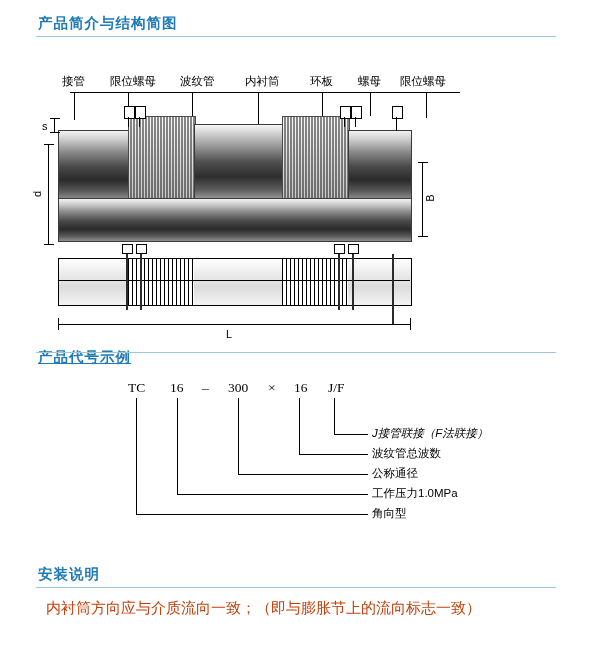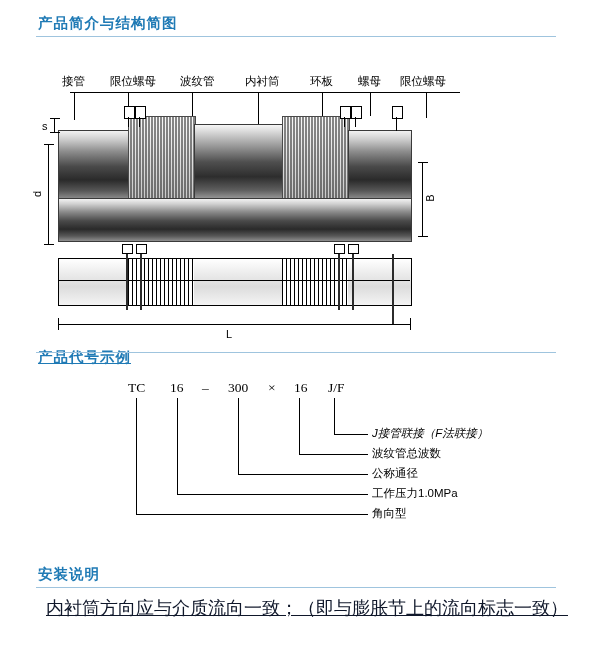--- a/index.html
+++ b/index.html
@@ -169,25 +169,24 @@
   }
 
   
   #notes {
     position: absolute;
     left: 46px;
     top: 598px;
     width: 520px;
   }
   .note-line {
-    font-size: 18px;
+    font-size: 15px;
     line-height: 20px;
-    color: #0f172a;
-    white-space: nowrap;
-    text-decoration: underline;
+    color: #c2410c;
+    white-space: nowrap;
   }
 </style>
 </head>
 <body>
 
 <div class="section-title" style="left:38px; top:14px;">产品简介与结构简图</div>
 <div class="title-underline" style="left:36px; top:36px; width:520px;"></div>
 
 <div id="drawing">
 

